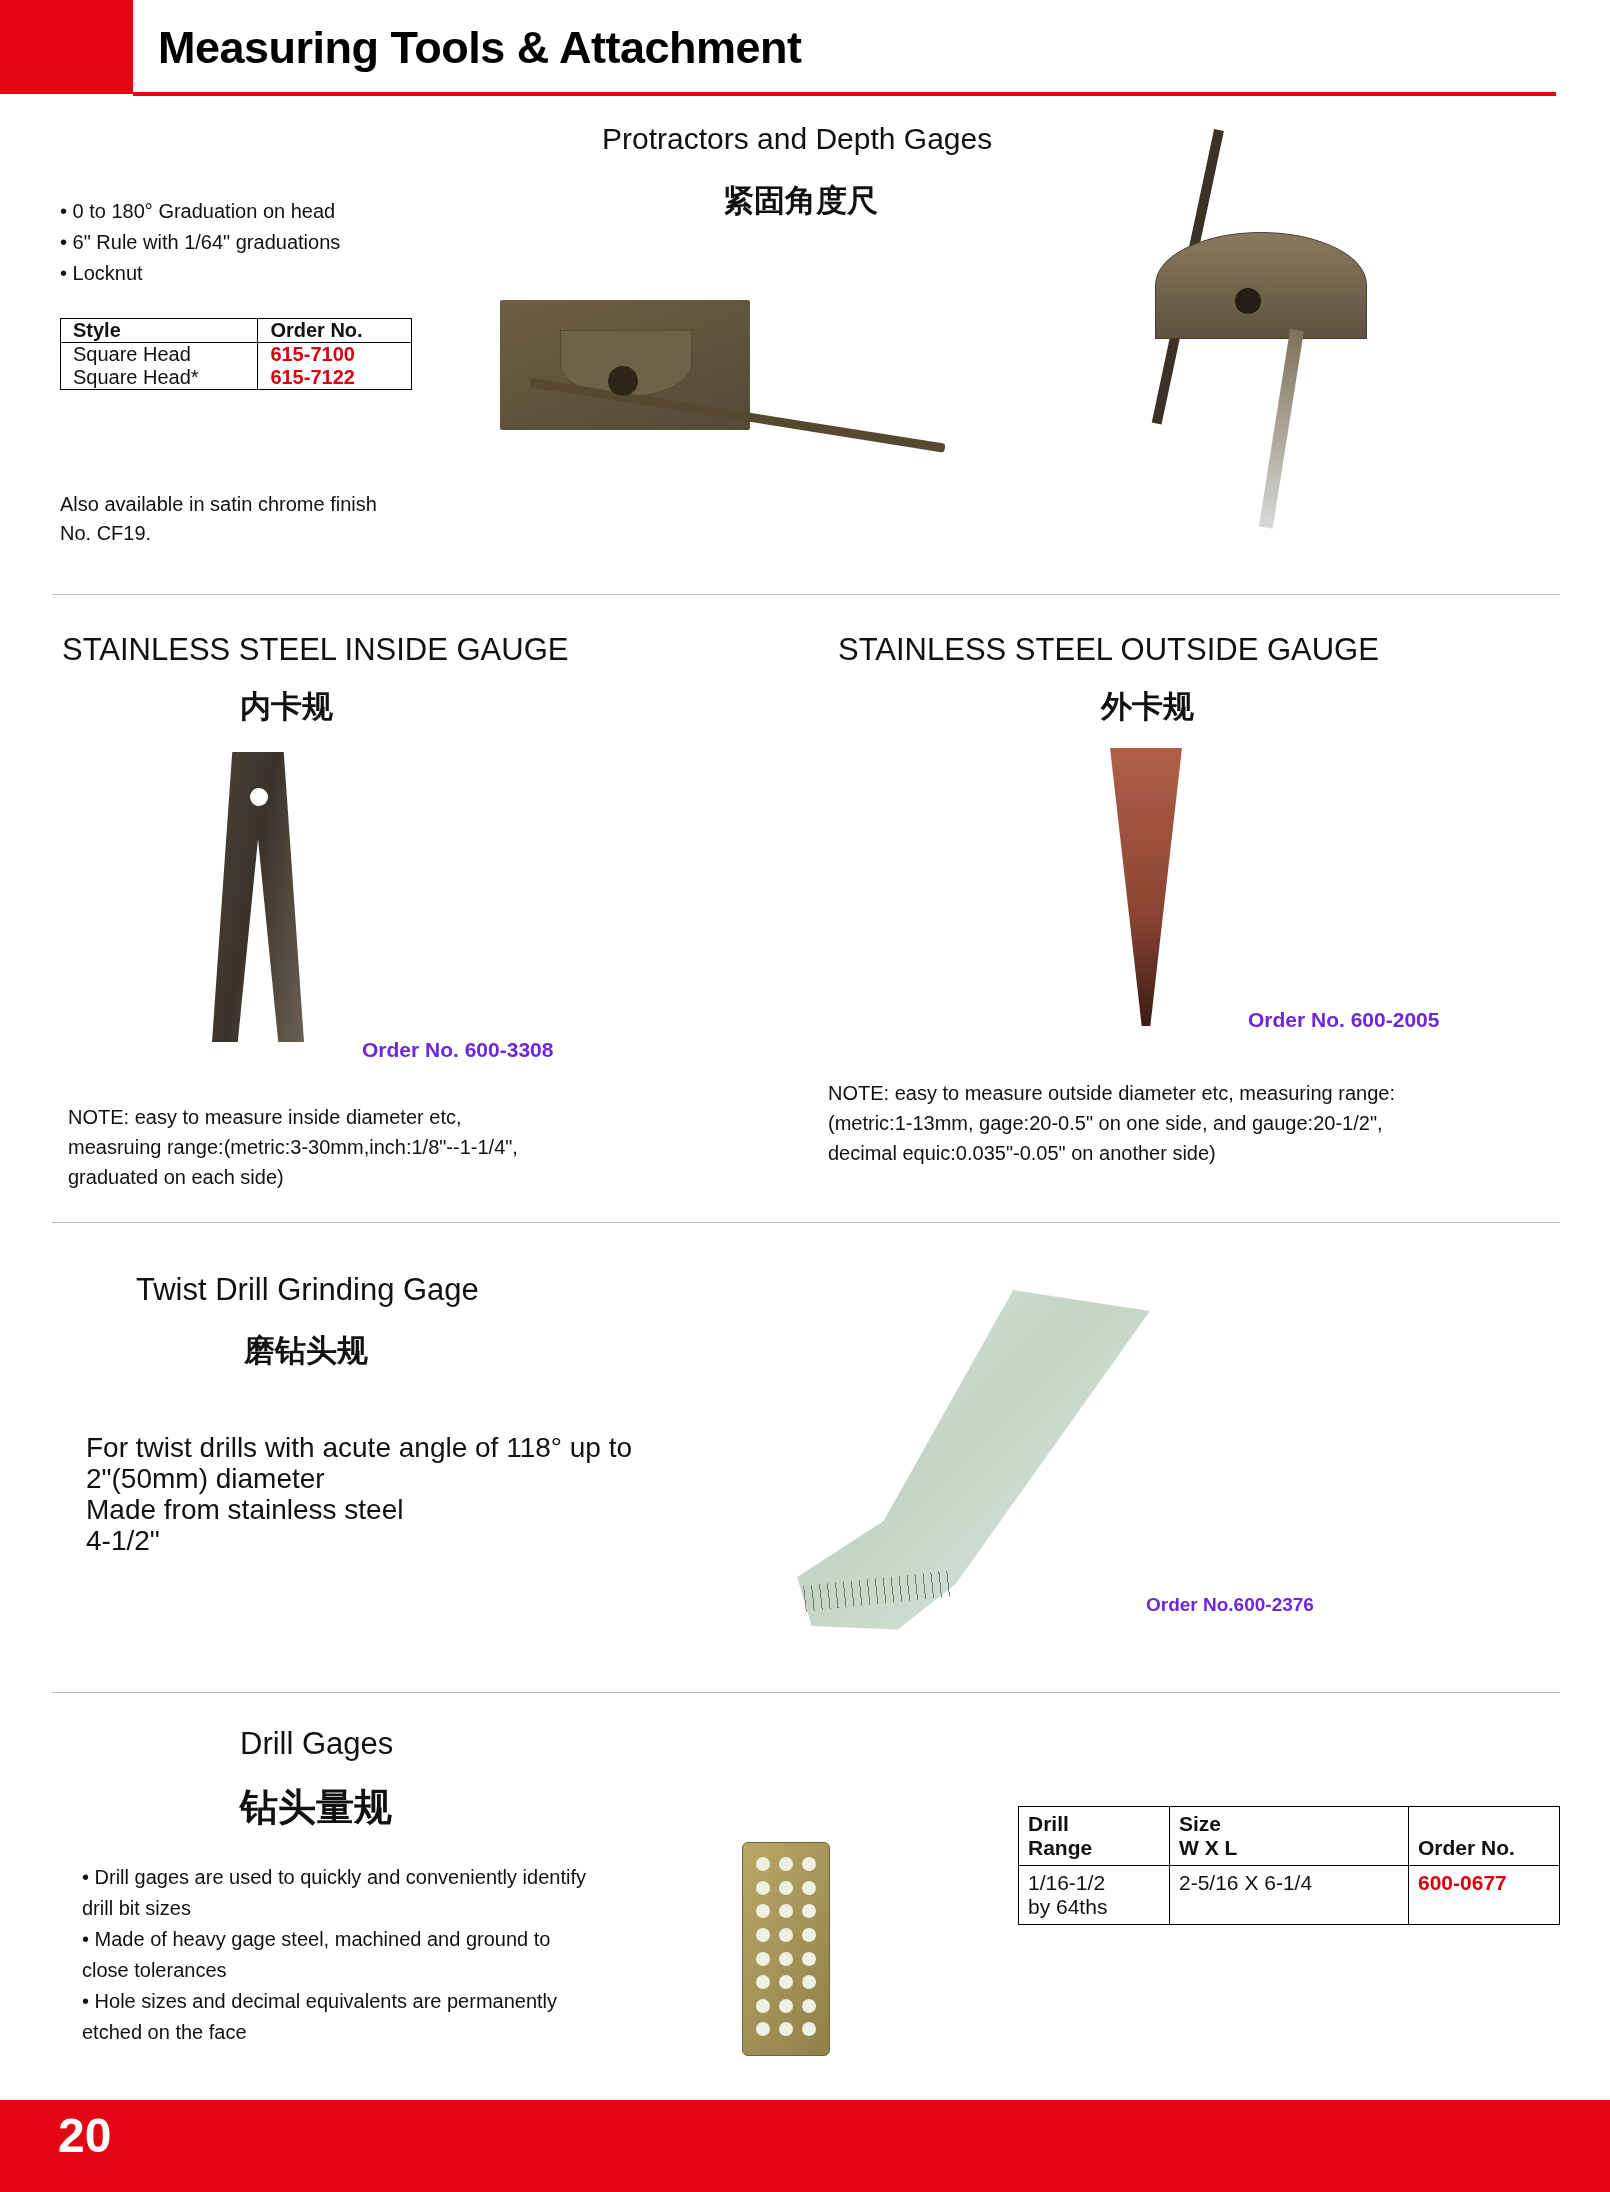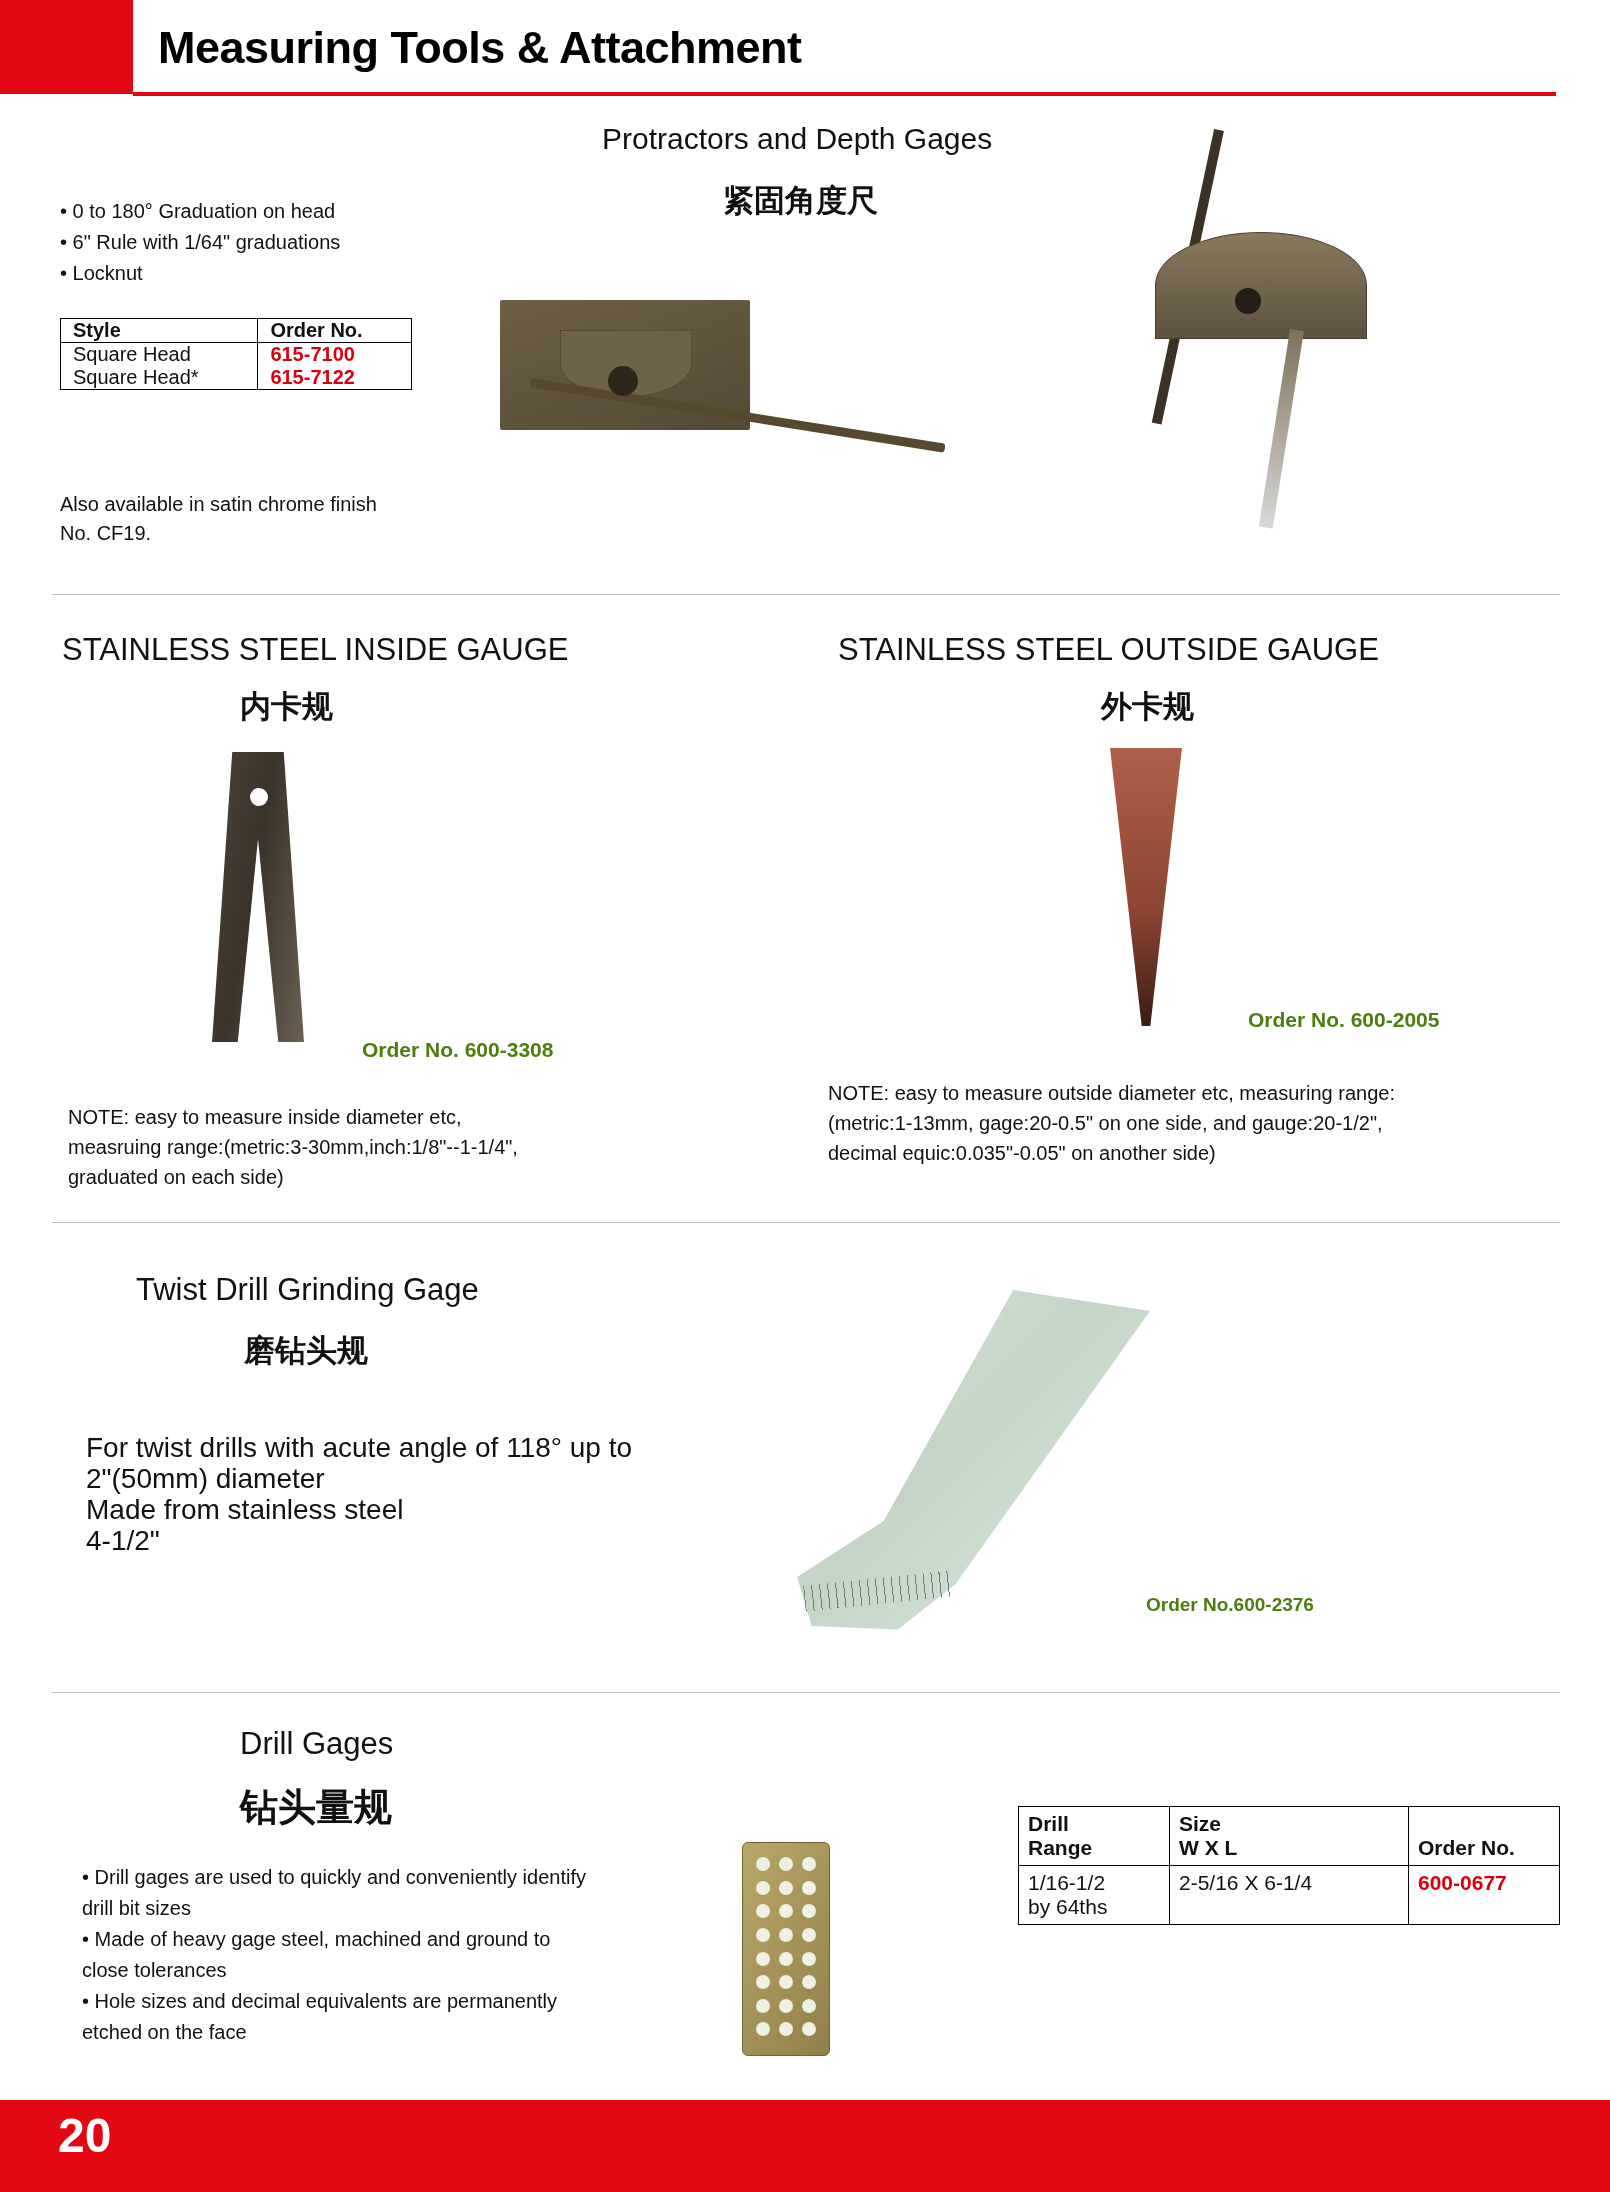--- a/index.html
+++ b/index.html
@@ -50,21 +50,21 @@
 
   
   .section-divider {
     position: absolute;
     height: 1px;
     background: #bfbfbf;
     left: 52px;
     width: 1508px;
   }
   .txt { position: absolute; }
-  .red { color: #4d7c0f; font-weight: bold; }
+  .red { color: #6d28d9; font-weight: bold; }
   .cn { font-family: "DejaVu Sans", sans-serif; }
 
   
   .s1-title {
     left: 578px; top: 122px;
     font-size: 30px;
     margin-left: 24px;
   }
   .s1-title-cn {
     left: 723px; top: 180px;

